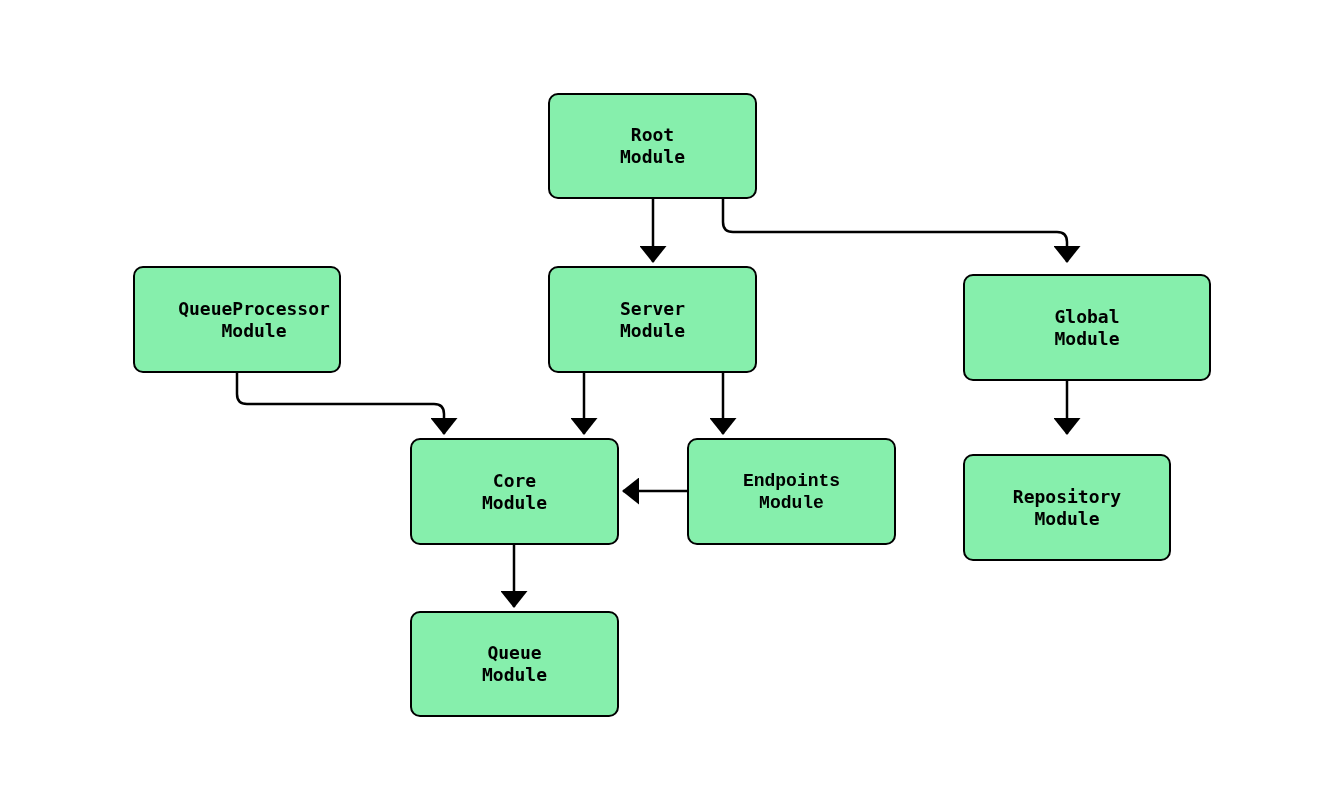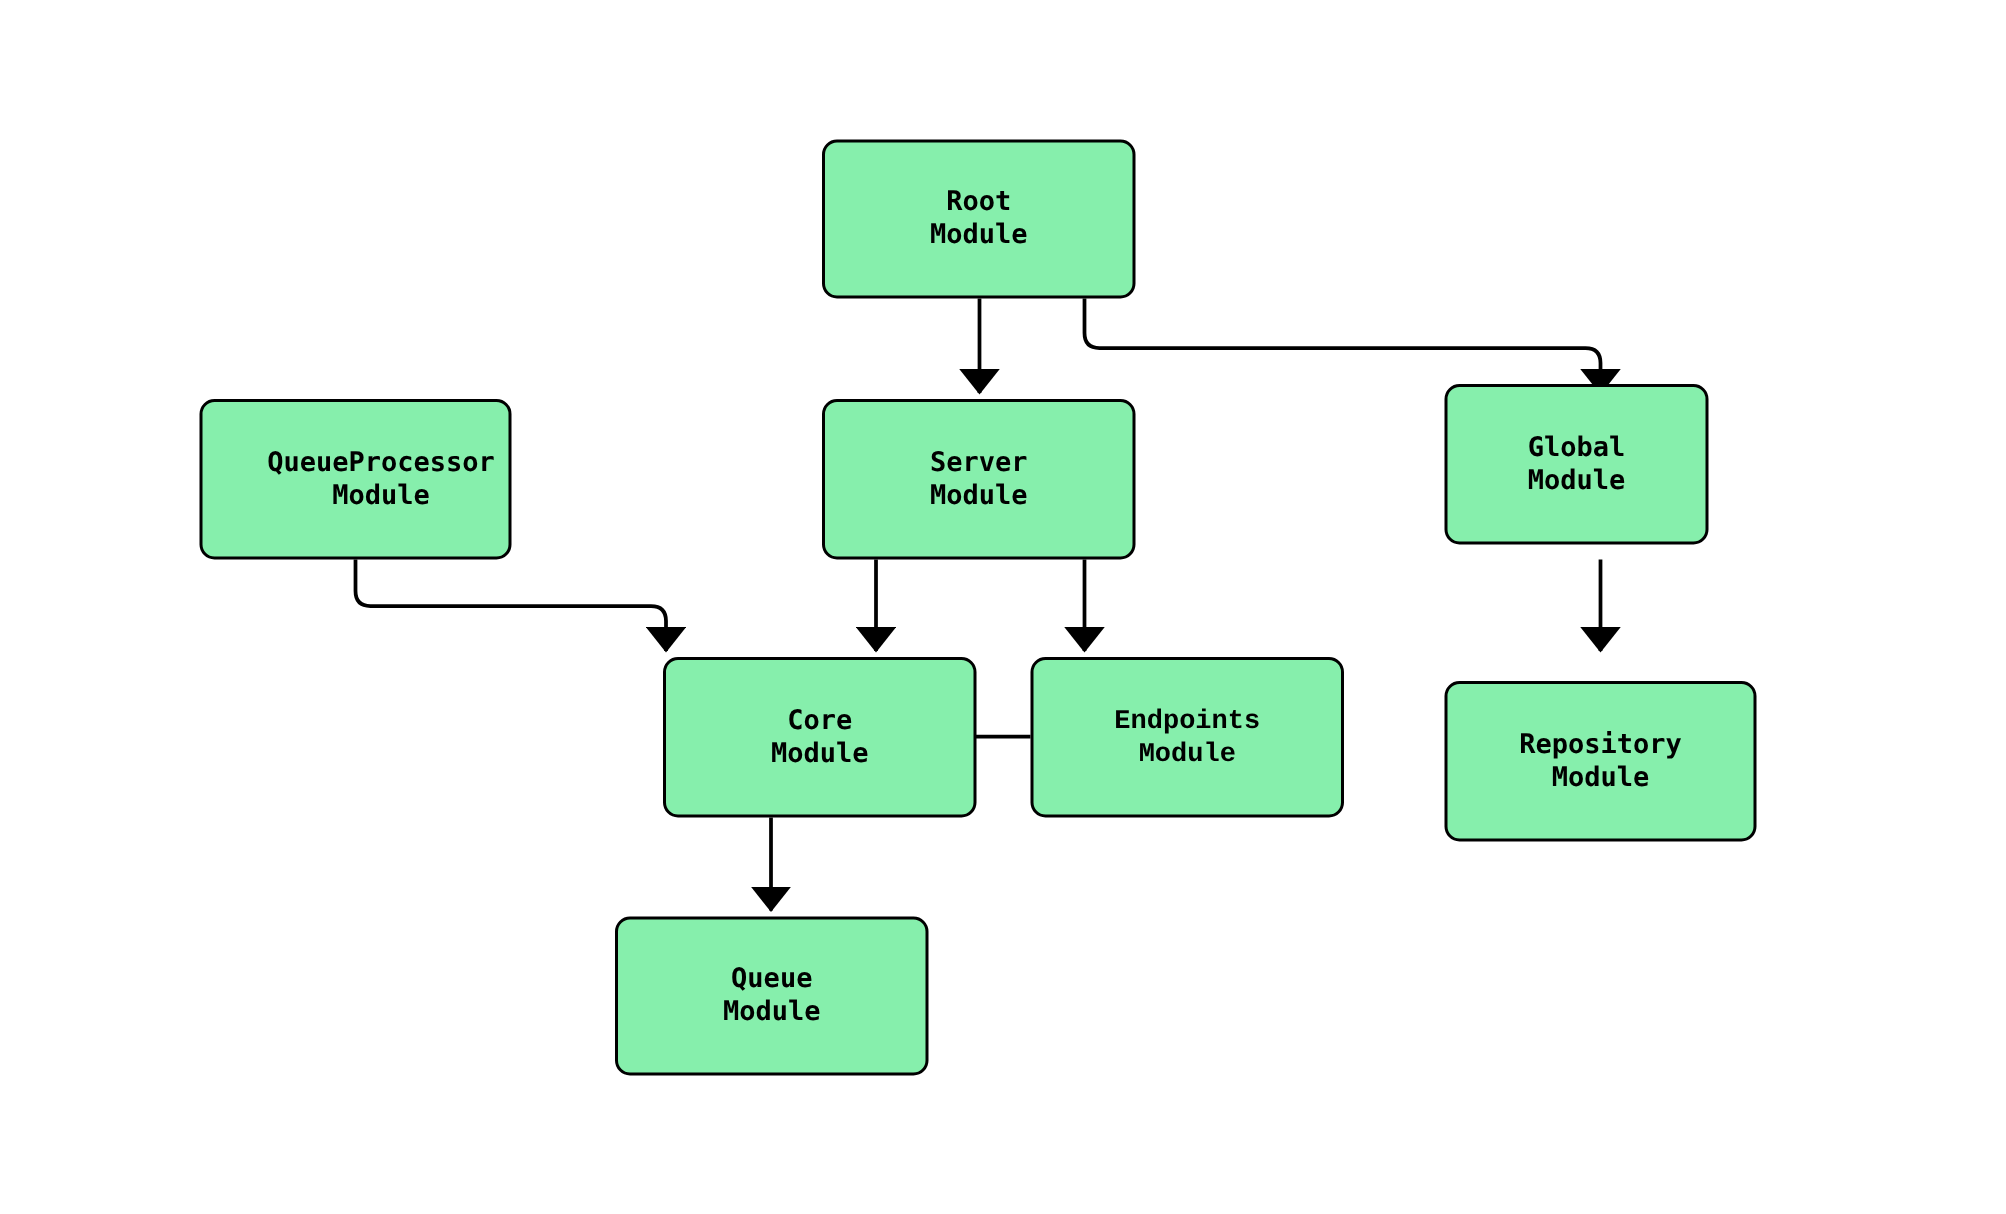--- a/index.html
+++ b/index.html
@@ -74,26 +74,26 @@
   <div class="node" style="left:133px; top:266px; width:208px; height:107px;padding-left:34px;">
     <span class="node-label">QueueProcessor
 Module</span>
   </div>
 
   <div class="node" style="left:548px; top:266px; width:209px; height:107px;">
     <span class="node-label">Server
 Module</span>
   </div>
 
-  <div class="node" style="left:963px; top:256px; width:176px; height:107px;">
+  <div class="node" style="left:963px; top:274px; width:248px; height:107px;">
     <span class="node-label">Global
 Module</span>
   </div>
 
-  <div class="node" style="left:410px; top:438px; width:209px; height:107px;margin-left:32px;">
+  <div class="node" style="left:410px; top:438px; width:209px; height:107px;">
     <span class="node-label">Core
 Module</span>
   </div>
 
   <div class="node" style="left:687px; top:438px; width:209px; height:107px;font-family:Liberation Mono, monospace;">
     <span class="node-label">Endpoints
 Module</span>
   </div>
 
   <div class="node" style="left:963px; top:438px; width:208px; height:107px;margin-top:16px;">

